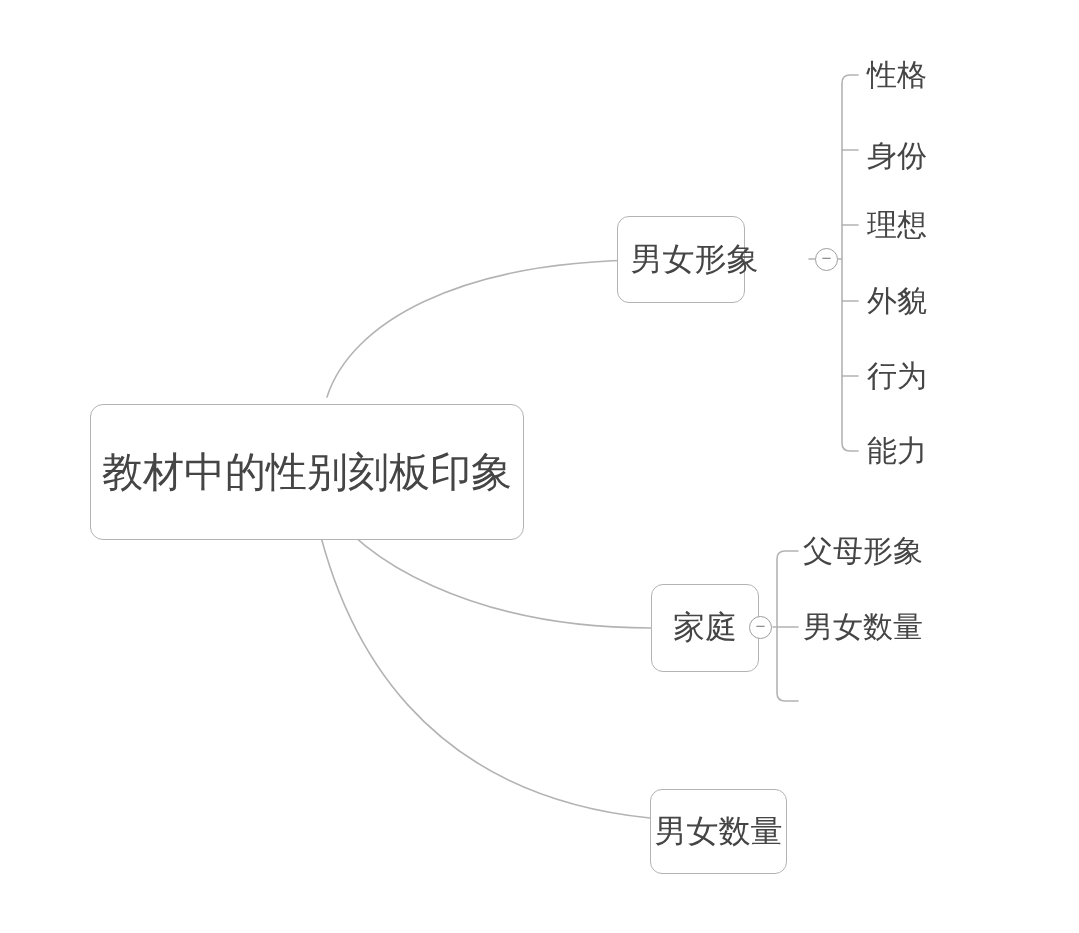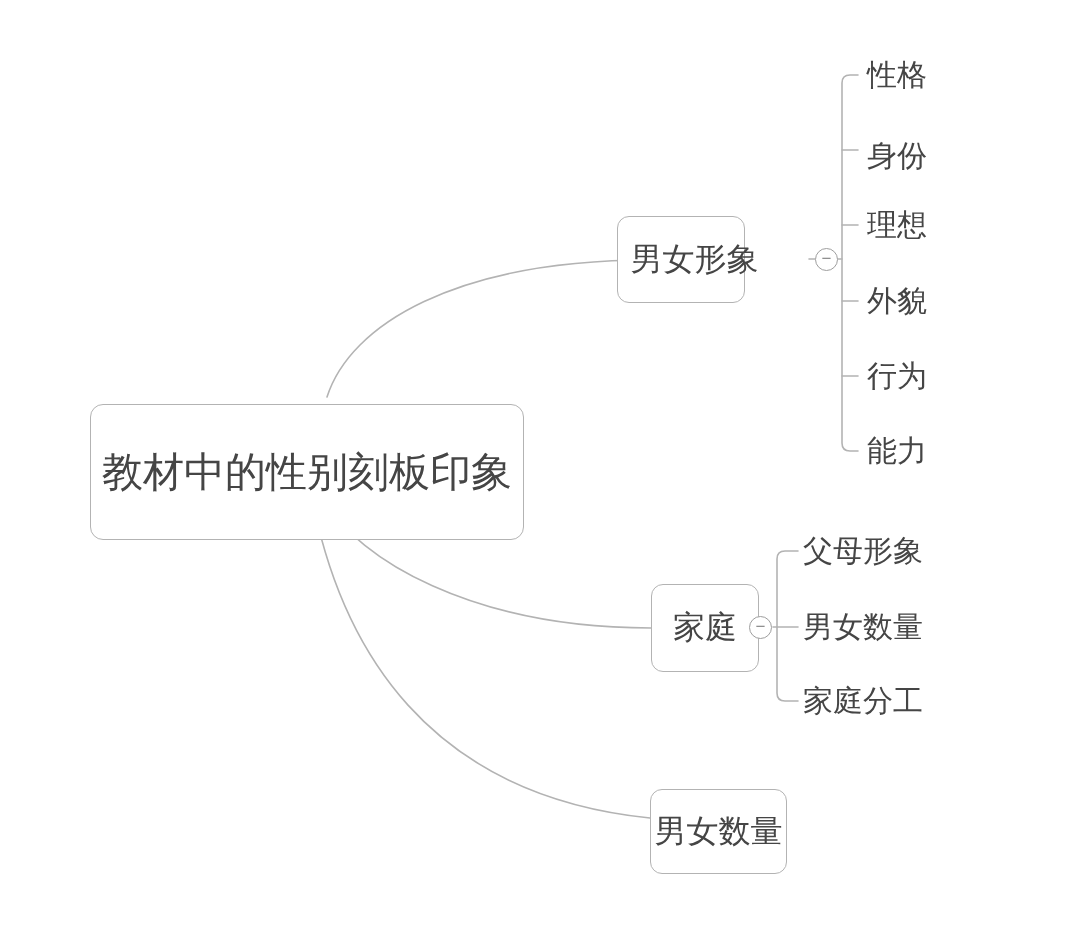--- a/index.html
+++ b/index.html
@@ -123,15 +123,14 @@
 
   <div class="leaf leaf-c1" style="top:75px">性格</div>
   <div class="leaf leaf-c1" style="top:156px">身份</div>
   <div class="leaf leaf-c1" style="top:225px">理想</div>
   <div class="leaf leaf-c1" style="top:301px">外貌</div>
   <div class="leaf leaf-c1" style="top:376px">行为</div>
   <div class="leaf leaf-c1" style="top:451px">能力</div>
 
   <div class="leaf leaf-c2" style="top:551px">父母形象</div>
   <div class="leaf leaf-c2" style="top:627px">男女数量</div>
-  <div class="leaf leaf-c2" style="top:701px">家庭分工</div>
 
 </div>
 
 </body></html>

